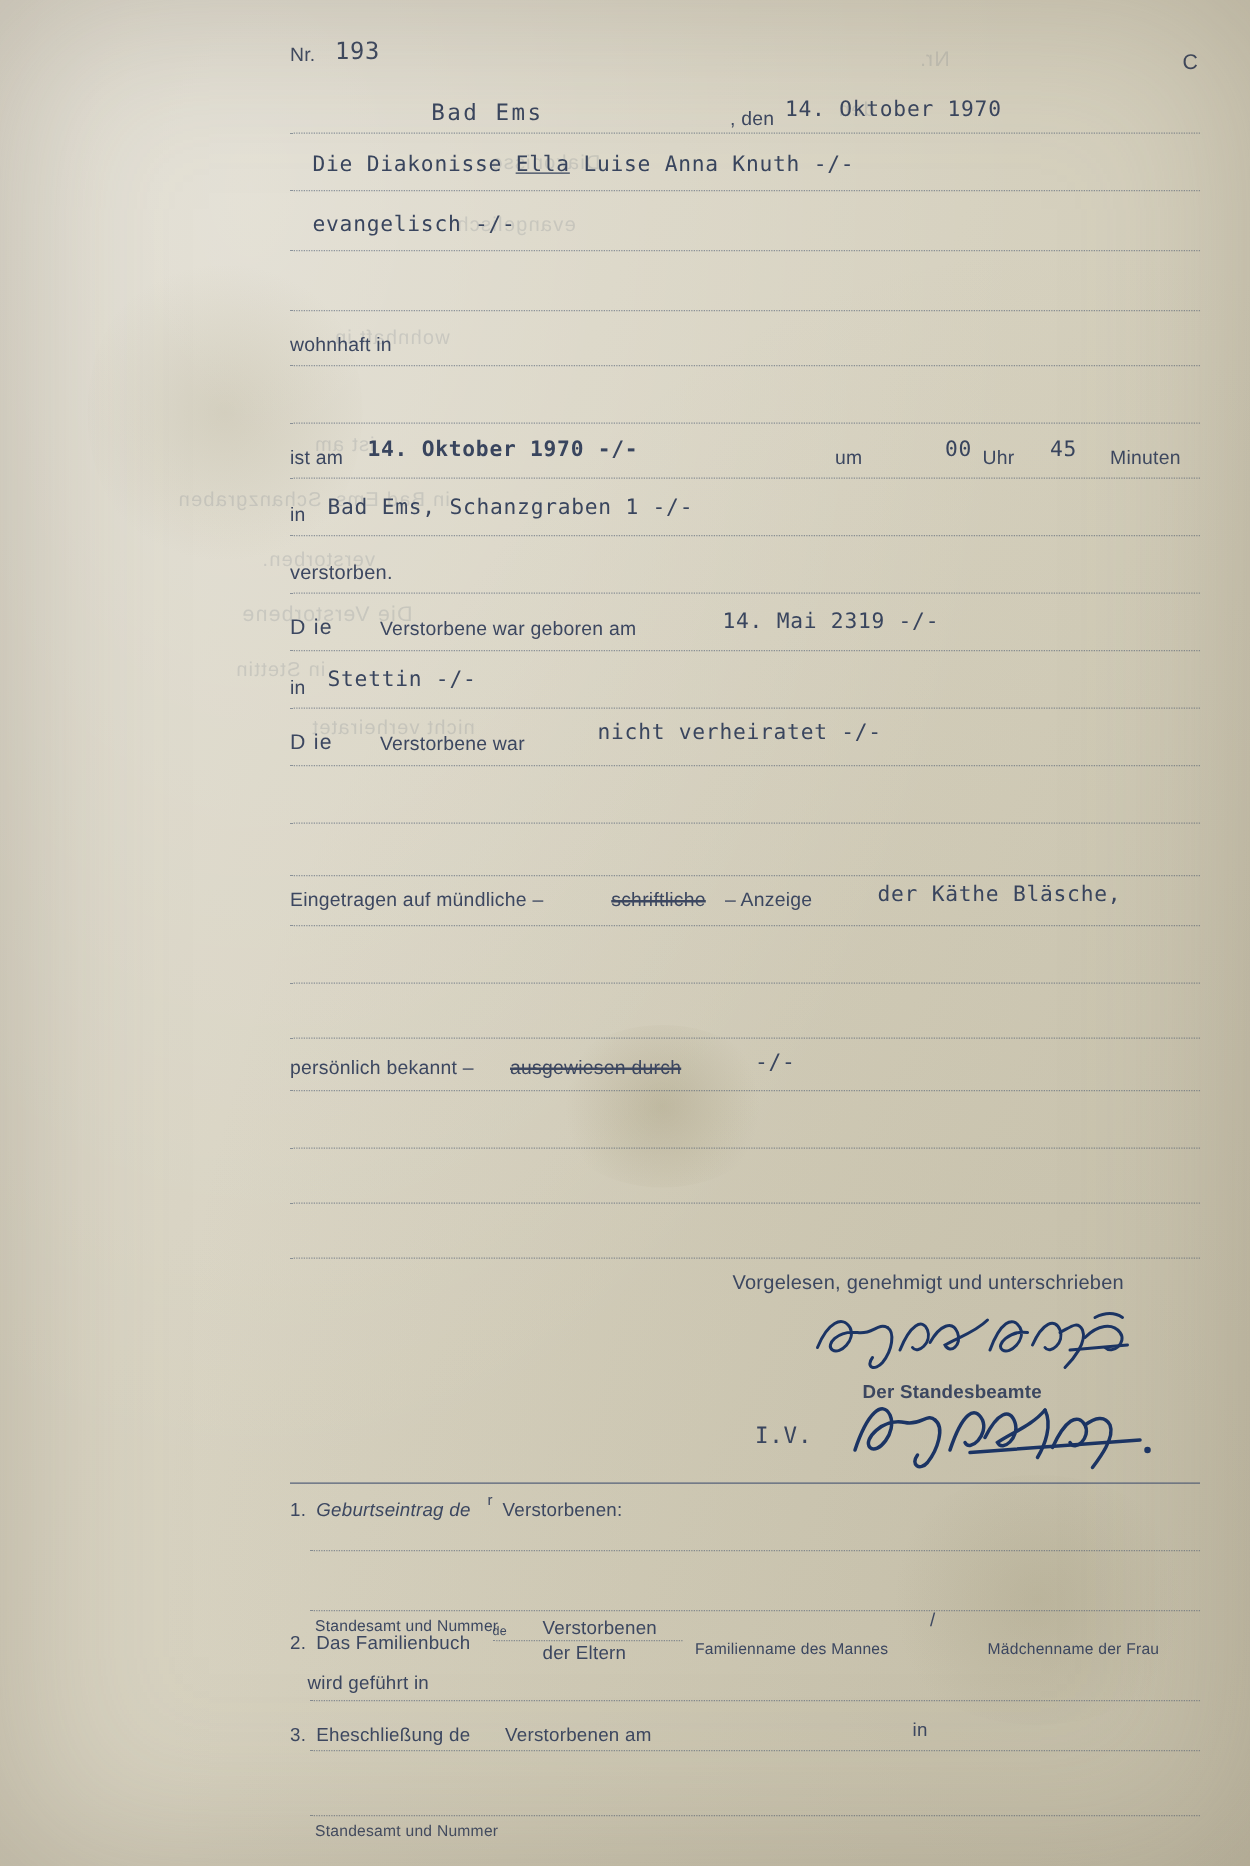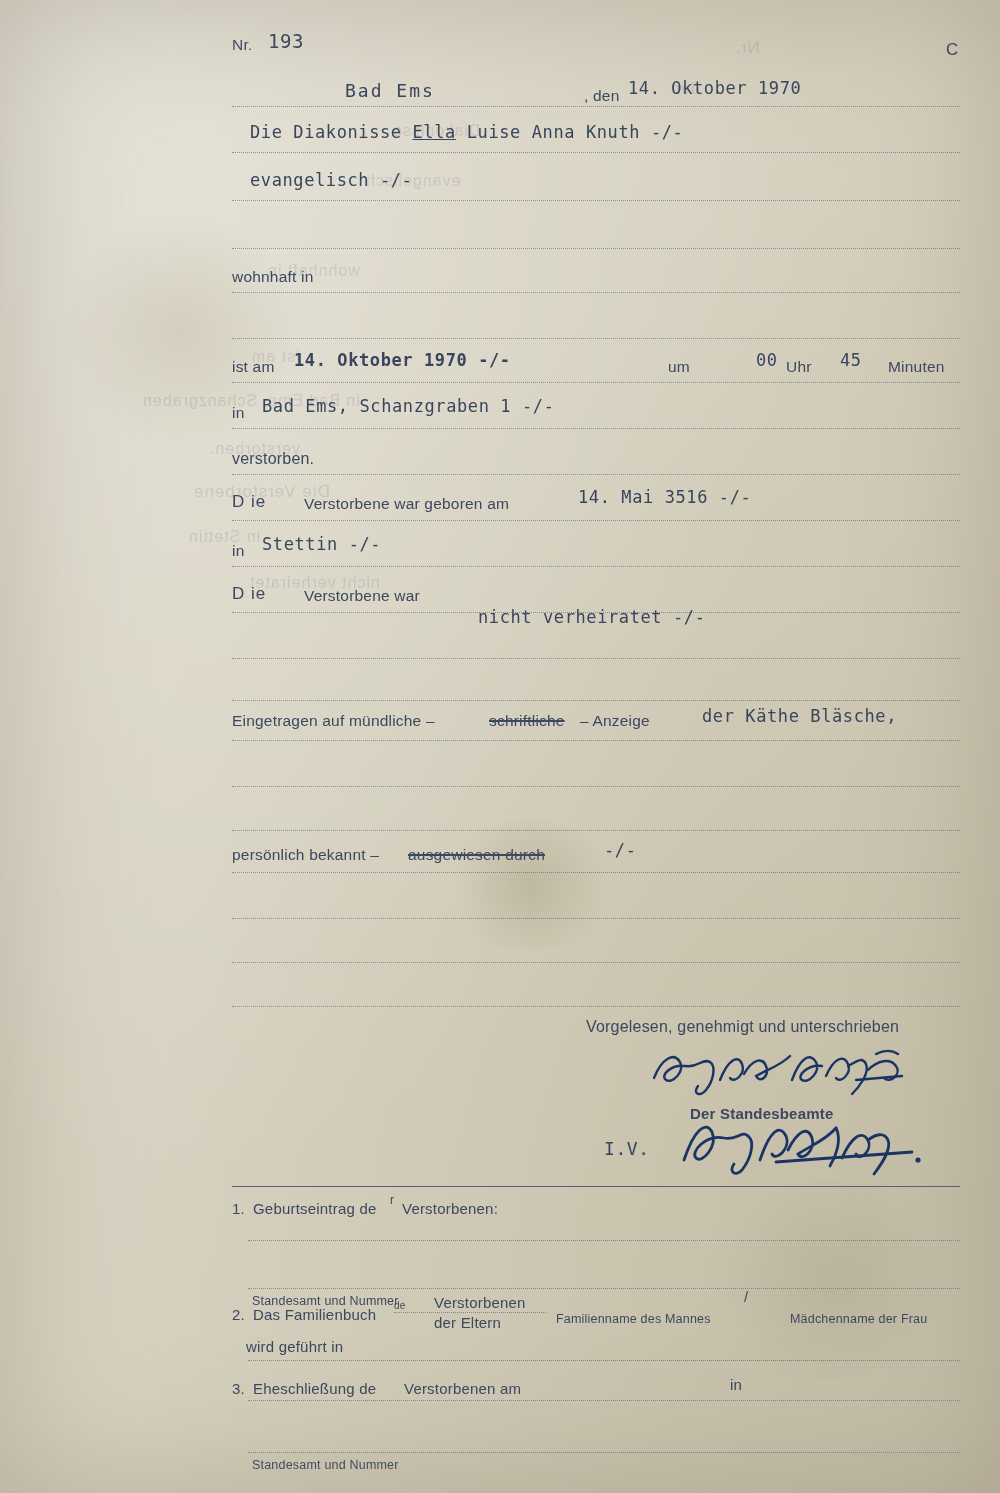--- a/index.html
+++ b/index.html
@@ -162,30 +162,30 @@
   <div class="dots" style="left:232px;top:428px;width:728px;"></div>
   <span class="pr" style="left:232px;top:404px;">in</span>
   <span class="tw" style="left:262px;top:396px;font-size:17px;">Bad Ems, Schanzgraben 1 -/-</span>
 
   <div class="dots" style="left:232px;top:474px;width:728px;"></div>
   <span class="pr" style="left:232px;top:450px;font-size:16px;">verstorben.</span>
 
   <div class="dots" style="left:232px;top:520px;width:728px;"></div>
   <span class="pr" style="left:232px;top:492px;font-size:17px;letter-spacing:1px;">D ie</span>
   <span class="pr" style="left:304px;top:495px;">Verstorbene war geboren am</span>
-  <span class="tw" style="left:578px;top:487px;font-size:17px;">14. Mai 3516 -/-</span>
+  <span class="tw" style="left:578px;top:487px;font-size:17px;">14. Mai 2319 -/-</span>
 
   <div class="dots" style="left:232px;top:566px;width:728px;"></div>
   <span class="pr" style="left:232px;top:542px;">in</span>
   <span class="tw" style="left:262px;top:534px;font-size:17px;">Stettin -/-</span>
 
   <div class="dots" style="left:232px;top:612px;width:728px;"></div>
   <span class="pr" style="left:232px;top:584px;font-size:17px;letter-spacing:1px;">D ie</span>
   <span class="pr" style="left:304px;top:587px;">Verstorbene war</span>
-  <span class="tw" style="left:478px;top:576px;font-size:17px;margin-top:31px;">nicht verheiratet -/-</span>
+  <span class="tw" style="left:478px;top:576px;font-size:17px;">nicht verheiratet -/-</span>
 
   <div class="dots" style="left:232px;top:658px;width:728px;"></div>
   <div class="dots" style="left:232px;top:700px;width:728px;"></div>
 
   <div class="dots" style="left:232px;top:740px;width:728px;"></div>
   <span class="pr" style="left:232px;top:712px;">Eingetragen auf mündliche –</span>
   <span class="pr strike" style="left:489px;top:712px;">schriftliche</span>
   <span class="pr" style="left:580px;top:712px;">– Anzeige</span>
   <span class="tw" style="left:702px;top:706px;font-size:17px;">der Käthe Bläsche,</span>
 
@@ -232,21 +232,21 @@
       <path d="M166 46 C176 24, 186 18, 192 28 C197 38, 184 50, 180 42"></path>
       <path d="M192 28 C200 22, 208 20, 212 28 C216 38, 204 54, 198 62"></path>
       <path d="M100 50 L236 40"></path>
       <circle cx="242" cy="48" r="2.6" fill="#1b3464" stroke="none"></circle>
     </g>
   </svg>
 
   <div class="rule" style="left:232px;top:1186px;width:728px;"></div>
 
   <span class="pr" style="left:232px;top:1200px;font-size:15px;">1.</span>
-  <span class="pr" style="left:253px;top:1200px;font-size:15px;">Geburtseintrag de</span>
+  <span class="pr" style="left:253px;top:1200px;font-size:15px;font-style:italic;">Geburtseintrag de</span>
   <span class="pr" style="left:390px;top:1193px;font-size:12px;">r</span>
   <span class="pr" style="left:402px;top:1200px;font-size:15px;">Verstorbenen:</span>
 
   <div class="dots" style="left:248px;top:1240px;width:712px;"></div>
   <div class="dots" style="left:248px;top:1288px;width:712px;"></div>
   <span class="pr small" style="left:252px;top:1294px;">Standesamt und Nummer</span>
 
   <span class="pr" style="left:232px;top:1306px;font-size:15px;">2.</span>
   <span class="pr" style="left:253px;top:1306px;font-size:15px;">Das Familienbuch</span>
   <span class="pr" style="left:394px;top:1300px;font-size:10px;">de</span>

